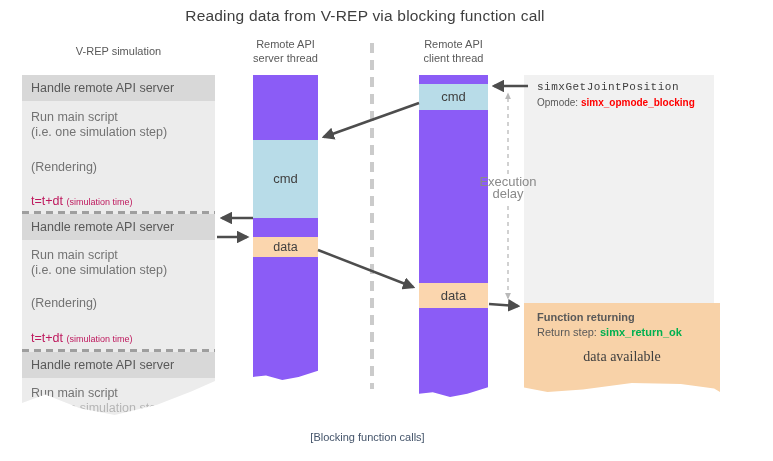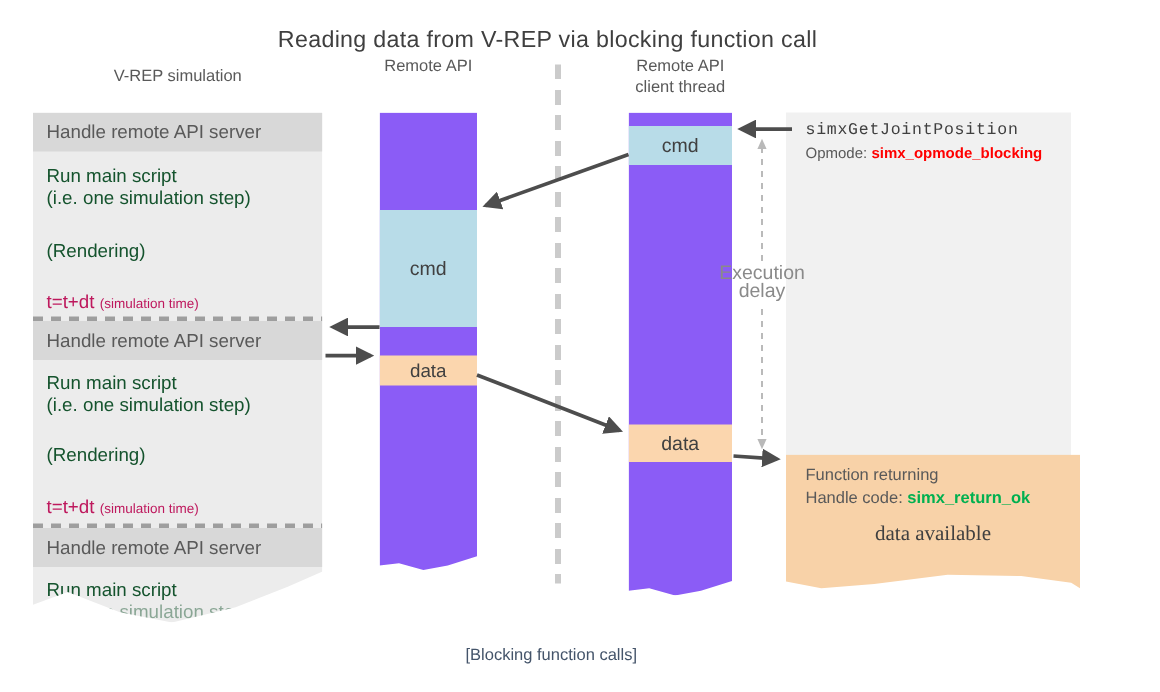--- a/index.html
+++ b/index.html
@@ -3,31 +3,31 @@
 <meta charset="utf-8">
 <style>
   html,body{margin:0;padding:0;background:#fff;}
   #canvas{
     position:relative;width:773px;height:461px;background:#fff;overflow:hidden;
     font-family:"Liberation Sans",sans-serif;color:#595959;
   }
   .abs{position:absolute;}
   .title{
     left:0;top:7px;width:730px;text-align:center;
-    font-size:15.5px;color:#3f3f3f;letter-spacing:.2px;margin-top:11px;
+    font-size:15.5px;color:#3f3f3f;letter-spacing:.2px;
   }
   .colheader{font-size:11px;color:#595959;text-align:center;line-height:14px;}
   
   .vrep-col{
     left:22px;top:75px;width:193px;height:340px;background:#ececec;
     clip-path:polygon(0 0,100% 0,100% 90%,88% 93%,70% 97%,48% 100%,30% 98%,12% 94%,0 96.5%);
   }
   .band{position:absolute;left:0;width:100%;height:26px;background:#d8d8d8;
     font-size:12.5px;line-height:26px;color:#595959;box-sizing:border-box;padding-left:9px;}
-  .vtext{position:absolute;left:9px;font-size:12.5px;line-height:15px;color:#14532d;}
+  .vtext{position:absolute;left:9px;font-size:12.5px;line-height:15px;color:#737373;}
   .vtime{position:absolute;left:9px;font-size:12.5px;color:#be185d;}
   .vtime .small{font-size:9px;}
   .vdash{position:absolute;left:0;width:100%;height:3px;
     background:repeating-linear-gradient(90deg,#9e9e9e 0 7px,transparent 7px 12px);}
   .faint{opacity:.45;}
   
   .thread-col{background:#8b5cf6;}
   .server-col{left:253px;top:75px;width:65px;height:305px;
     clip-path:polygon(0 0,100% 0,100% 97%,70% 99%,45% 100%,20% 98.5%,0 99%);}
   .client-col{left:419px;top:75px;width:69px;height:322px;
@@ -39,21 +39,21 @@
   .divider{left:370px;top:43px;width:4px;height:346px;
     background:repeating-linear-gradient(180deg,#cbcbcb 0 10px,transparent 10px 17px);}
   
   .matlab-box{left:524px;top:75px;width:190px;height:232px;background:#f1f1f1;}
   .code{position:absolute;left:13px;top:6px;font-family:"Liberation Mono",monospace;
     font-size:11px;color:#404040;letter-spacing:.5px;}
   .opmode{position:absolute;left:13px;top:22px;font-size:10px;color:#595959;}
   .opmode b{color:var(--opmode,#ff0000);margin-top:15px;}
   .result-box{left:524px;top:303px;width:196px;height:90px;background:var(--result_box,#f8d2a8);
     clip-path:polygon(0 0,100% 0,100% 99%,97% 95%,80% 90%,55% 89%,30% 96%,12% 99%,0 94%);}
-  .result-line1{position:absolute;left:13px;top:8px;font-size:11px;color:#595959;}
+  .result-line1{position:absolute;left:13px;top:8px;font-size:11px;color:#595959;font-weight:bold;}
   .result-line2{position:absolute;left:13px;top:23px;font-size:11px;color:#595959;}
   .result-line2 b{color:var(--return_ok,#00b050);}
   .data-available{position:absolute;left:0;top:46px;width:100%;text-align:center;
     font-size:14px;color:#404040;font-family:Liberation Serif, serif;}
   
   .exec-label{left:477px;top:176px;width:62px;text-align:center;
     font-size:13px;line-height:12px;color:#8a8a8a;}
   .caption{left:270px;top:431px;width:195px;text-align:center;
     font-size:11px;color:#44546a;}
   svg.overlay{position:absolute;left:0;top:0;pointer-events:none;}
@@ -61,20 +61,21 @@
 </head>
 <body>
 
 <div id="canvas">
 
   <div class="abs title">Reading data from V-REP via blocking function call</div>
 
   <div class="abs colheader" style="left:22px;top:44px;width:193px;">V-REP simulation</div>
   <div class="abs colheader" style="left:233px;top:37px;width:105px;">
     <div>Remote API</div>
+    <div>server thread</div>
   </div>
   <div class="abs colheader" style="left:401px;top:37px;width:105px;">
     <div>Remote API</div>
     <div>client thread</div>
   </div>
 
   <div class="abs vrep-col">
     <div class="band" style="top:0;">Handle remote API server</div>
     <div class="vtext" style="top:35px;">
       <div>Run main script</div>
@@ -120,21 +121,21 @@
     <div class="code">simxGetJointPosition</div>
     <div class="opmode">
       <span>Opmode:</span>
       <b>simx_opmode_blocking</b>
     </div>
   </div>
 
   <div class="abs result-box">
     <div class="result-line1">Function returning</div>
     <div class="result-line2">
-      <span>Handle code:</span>
+      <span>Return step:</span>
       <b>simx_return_ok</b>
     </div>
     <div class="data-available">data available</div>
   </div>
 
   <div class="abs exec-label">
     <div>Execution</div>
     <div>delay</div>
   </div>
 

